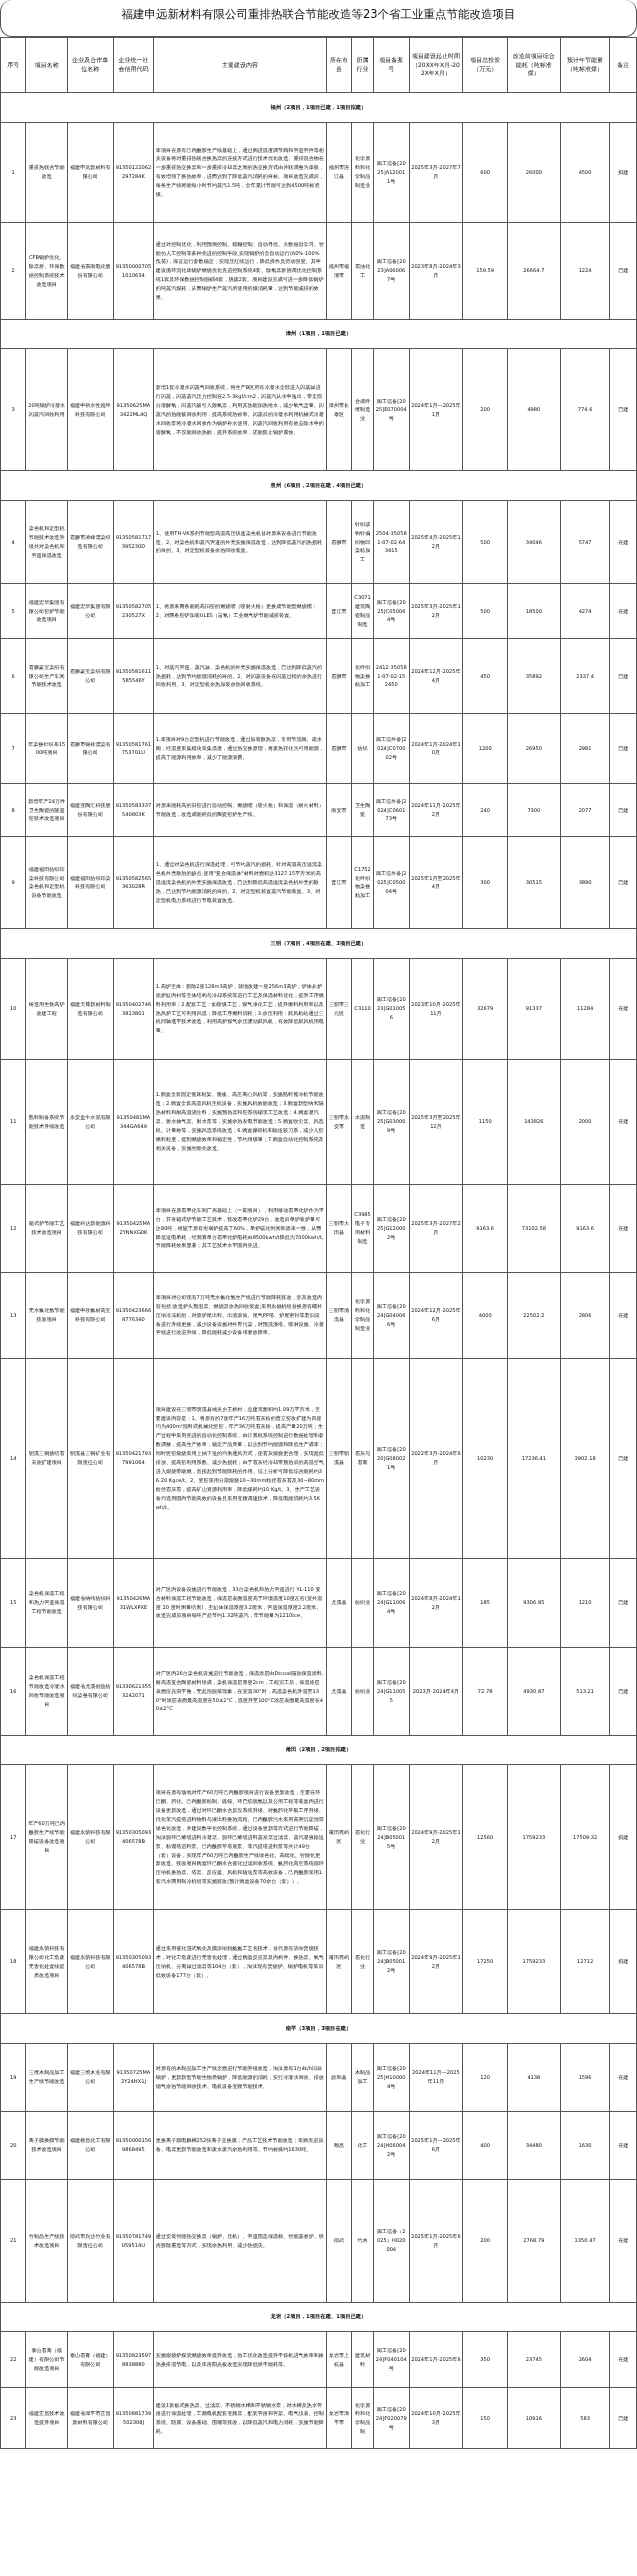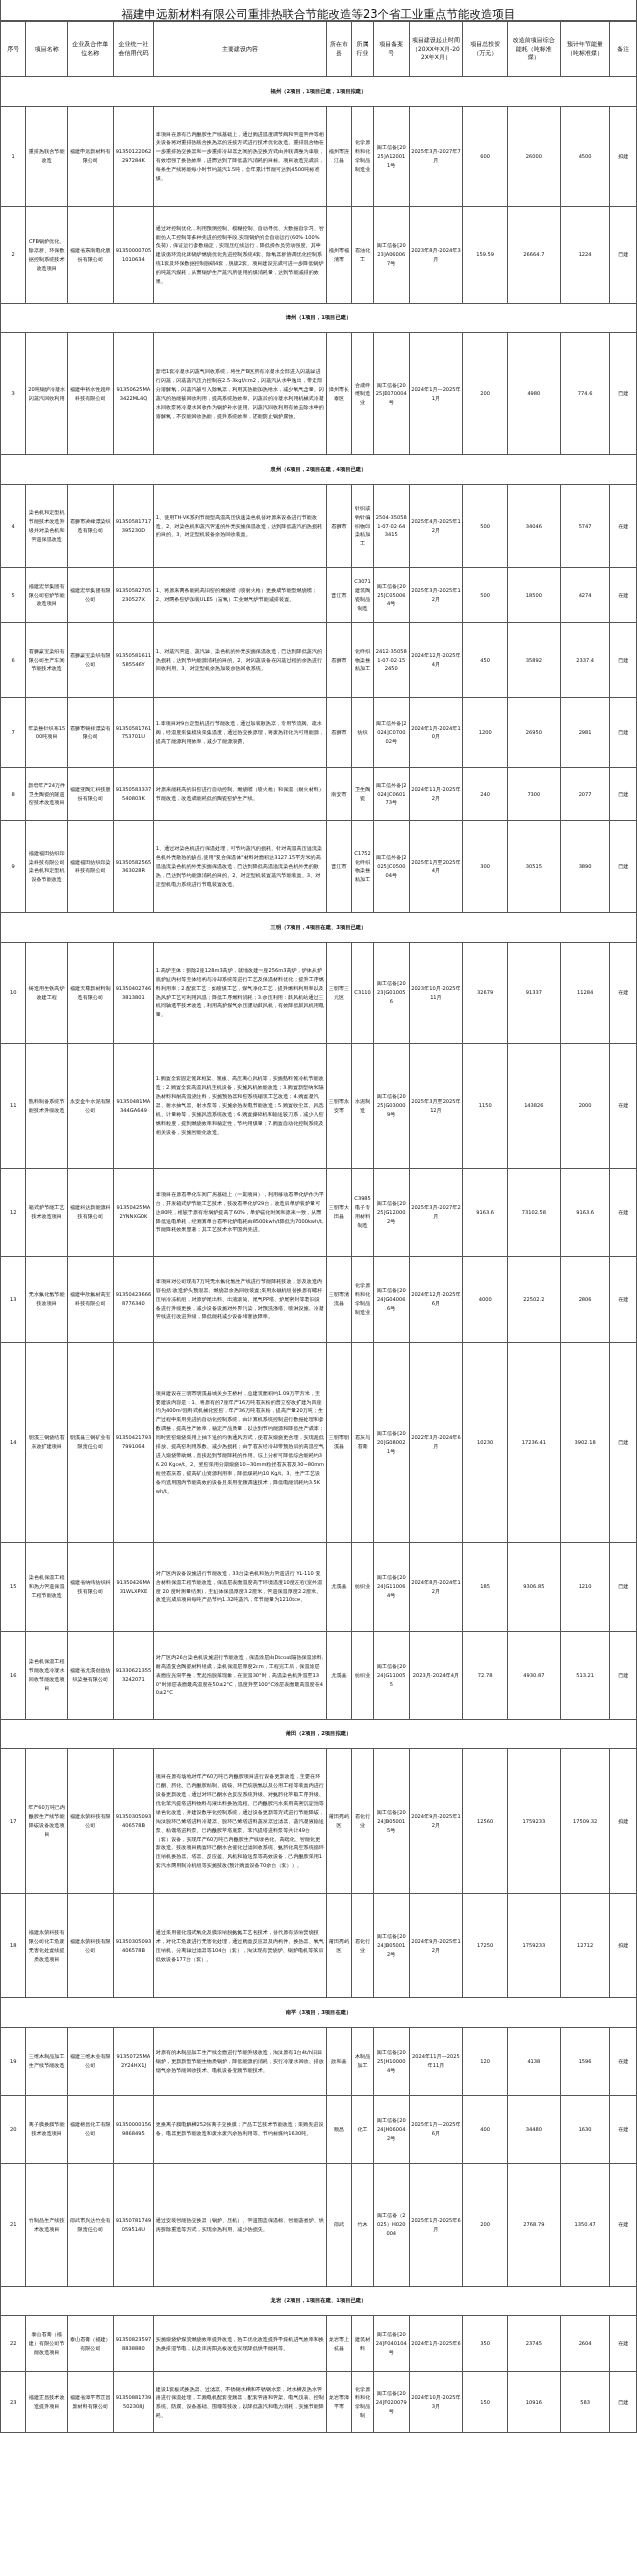--- a/index.html
+++ b/index.html
@@ -1,17 +1,17 @@
 <!DOCTYPE html>
 <html style="font-size:12.7px"><head>
 <meta charset="utf-8">
 <style>
   html, body { margin: 0; padding: 0; background: #ffffff; }
   body { width: 637px; font-family: "DejaVu Sans", "Liberation Sans", sans-serif; color: #111; }
-  .title { height: 21px; line-height: 29px; text-align: center; font-size: 11.5px; color: #111; border-bottom: 0.8px solid #555; border-left: 0.8px solid #555; border-right: 0.8px solid #555; box-sizing: border-box; }
+  .title { height: 37px; line-height: 29px; text-align: center; font-size: 11.5px; color: #111; border-bottom: 0.8px solid #555; border-left: 0.8px solid #555; border-right: 0.8px solid #555; box-sizing: border-box; border-radius: 12px; }
   table { border-collapse: collapse; table-layout: fixed; width: 637px; }
   th, td { border: 0.8px solid #555; font-size: 5.1px; line-height: 1.75; padding: 0.8px 1.6px; vertical-align: middle; word-break: break-all; }
   th { font-weight: normal; text-align: center; font-size: 6px; line-height: 1.45; height: 51px; padding: 1.6px 2.4px; }
   td { text-align: center; }
   td.content { text-align: left; padding: 1.6px 1.6px; }
   tr.section td { height: 27px; font-weight: bold; font-size: 5.3px; text-align: center; }
   .c-no{width:25px}.c-name{width:41px}.c-co{width:45px}.c-code{width:40px}.c-content{width:170px}
   .c-city{width:25px}.c-ind{width:21.5px}.c-rec{width:35px}.c-time{width:53px}.c-inv{width:44px}
   .c-energy{width:52px}.c-save{width:49px}.c-note{width:26px}
 </style>

